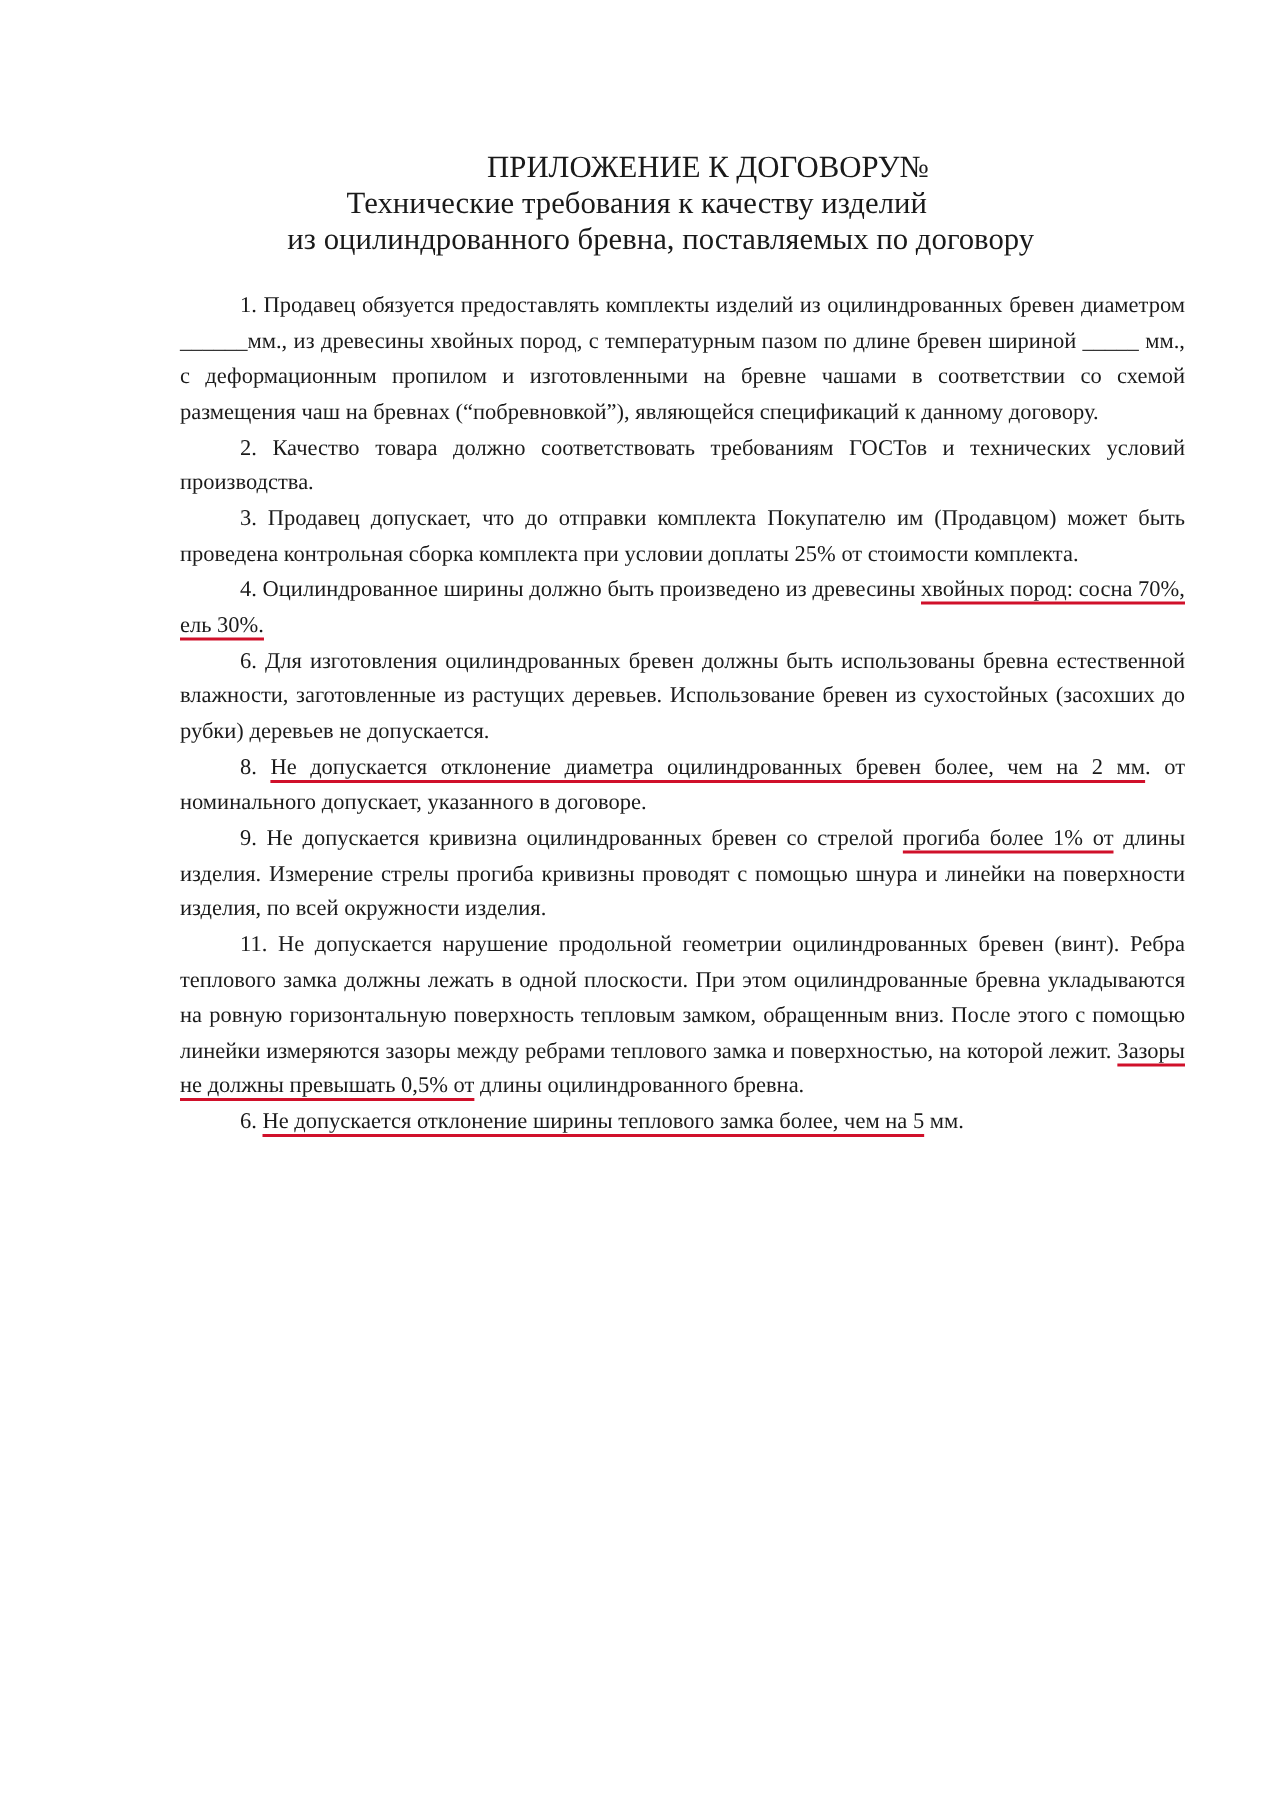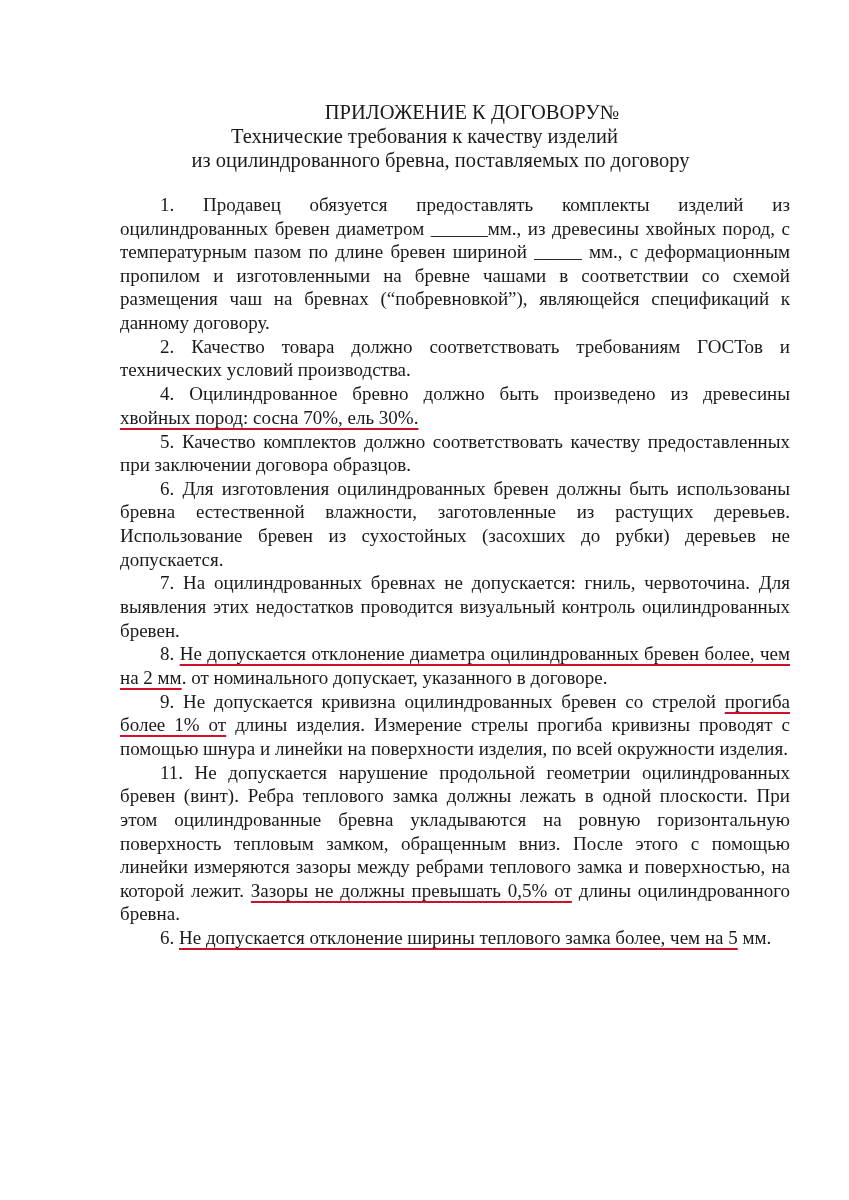--- a/index.html
+++ b/index.html
@@ -3,37 +3,36 @@
 <meta charset="utf-8">
 <style>
   html, body { margin: 0; padding: 0; background: #ffffff; }
   body { width: 849px; height: 1200px; position: relative; overflow: hidden;
          font-family: "Liberation Serif", "DejaVu Serif", serif; color: #1a1a1a; }
   .page { position: absolute; left: 0; top: 0; width: 849px; height: 980px; background: #fff; }
   .header { position: absolute; left: 0; width: 849px; text-align: center; font-size: 20.5px; line-height: 24px; }
   .h1 { top: 100px; padding-left: 95px; box-sizing: border-box; }
   .h2 { top: 124px; text-align: center; }
   .h3 { top: 148px; padding-left: 32px; box-sizing: border-box; }
-  .body { position: absolute; left: 120px; width: 670px; top: 193px; font-size: 19px; line-height: 23.6px; }
+  .body { position: absolute; left: 120px; width: 670px; top: 193px; font-size: 15px; line-height: 23.6px; }
   .para { text-align: justify; text-indent: 40px; margin: 0 0 0.2px 0; }
   .ul { text-decoration: underline; text-decoration-color: #d0102a; text-decoration-thickness: 2px; text-underline-offset: 4px; }
 </style>
 </head>
 <body>
 
 <div class="page">
   <div class="header h1">ПРИЛОЖЕНИЕ К ДОГОВОРУ№</div>
   <div class="header h2">Технические требования к качеству изделий</div>
   <div class="header h3">из оцилиндрованного бревна, поставляемых по договору</div>
 
   <div class="body">
     <p class="para"><span>1.</span> <span>Продавец обязуется предоставлять комплекты изделий из оцилиндрованных бревен диаметром  ______мм., из древесины хвойных пород, с температурным пазом по длине бревен шириной _____ мм., с деформационным пропилом и изготовленными на бревне чашами в соответствии со схемой размещения чаш на бревнах (“побревновкой”), являющейся спецификаций к данному договору.</span></p>
     <p class="para"><span>2.</span> <span>Качество товара должно соответствовать требованиям ГОСТов и технических условий производства.</span></p>
-    <p class="para"><span>4.</span> <span>Оцилиндрованное бревно должно быть произведено из древесины </span><span class="ul">хвойных пород: сосна 70%, ель 30%. </span></p>
-    <p class="para"><span>5.</span> <span>Качество комплектов должно соответствовать качеству предоставленных при заключении договора образцов.</span></p>
+    <p class="para"><span>3.</span> <span>Продавец допускает, что до отправки комплекта Покупателю им (Продавцом) может быть проведена контрольная сборка комплекта при условии доплаты 25% от стоимости комплекта.</span></p>
+    <p class="para"><span>4.</span> <span>Оцилиндрованное ширины должно быть произведено из древесины </span><span class="ul">хвойных пород: сосна 70%, ель 30%. </span></p>
     <p class="para"><span>6.</span> <span>Для изготовления оцилиндрованных бревен должны быть использованы бревна естественной влажности, заготовленные из растущих деревьев. Использование бревен из сухостойных (засохших до рубки) деревьев не допускается.</span></p>
-    <p class="para"><span>7.</span> <span>На оцилиндрованных бревнах не допускается: гниль, червоточина. Для выявления этих недостатков проводится визуальный контроль оцилиндрованных бревен.</span></p>
     <p class="para"><span>8.</span> <span class="ul">Не допускается отклонение диаметра оцилиндрованных бревен более, чем на 2 мм</span><span>. от номинального допускает, указанного в договоре.</span></p>
     <p class="para"><span>9.</span> <span>Не допускается кривизна оцилиндрованных бревен  со стрелой </span><span class="ul">прогиба более 1% от</span><span> длины изделия. Измерение стрелы прогиба кривизны проводят с помощью шнура и линейки на поверхности изделия, по всей окружности изделия.</span></p>
     <p class="para"><span>11.</span> <span>Не допускается нарушение продольной геометрии оцилиндрованных бревен (винт). Ребра теплового замка должны лежать в одной плоскости. При этом оцилиндрованные бревна укладываются на ровную горизонтальную поверхность тепловым замком, обращенным вниз. После этого с помощью линейки измеряются зазоры между ребрами теплового замка и поверхностью, на которой лежит. </span><span class="ul">Зазоры не должны превышать 0,5% от</span><span> длины оцилиндрованного бревна.</span></p>
     <p class="para"><span>6.</span> <span class="ul">Не допускается отклонение ширины теплового замка более, чем на 5</span><span> мм.</span></p>
   </div>
 </div>
 
 </body></html>

